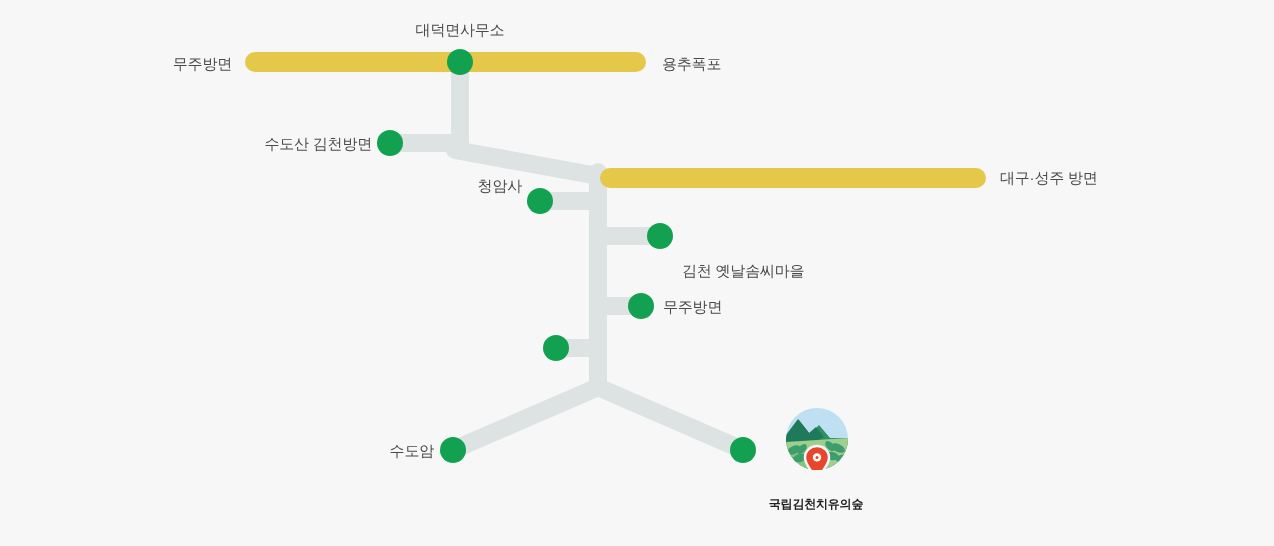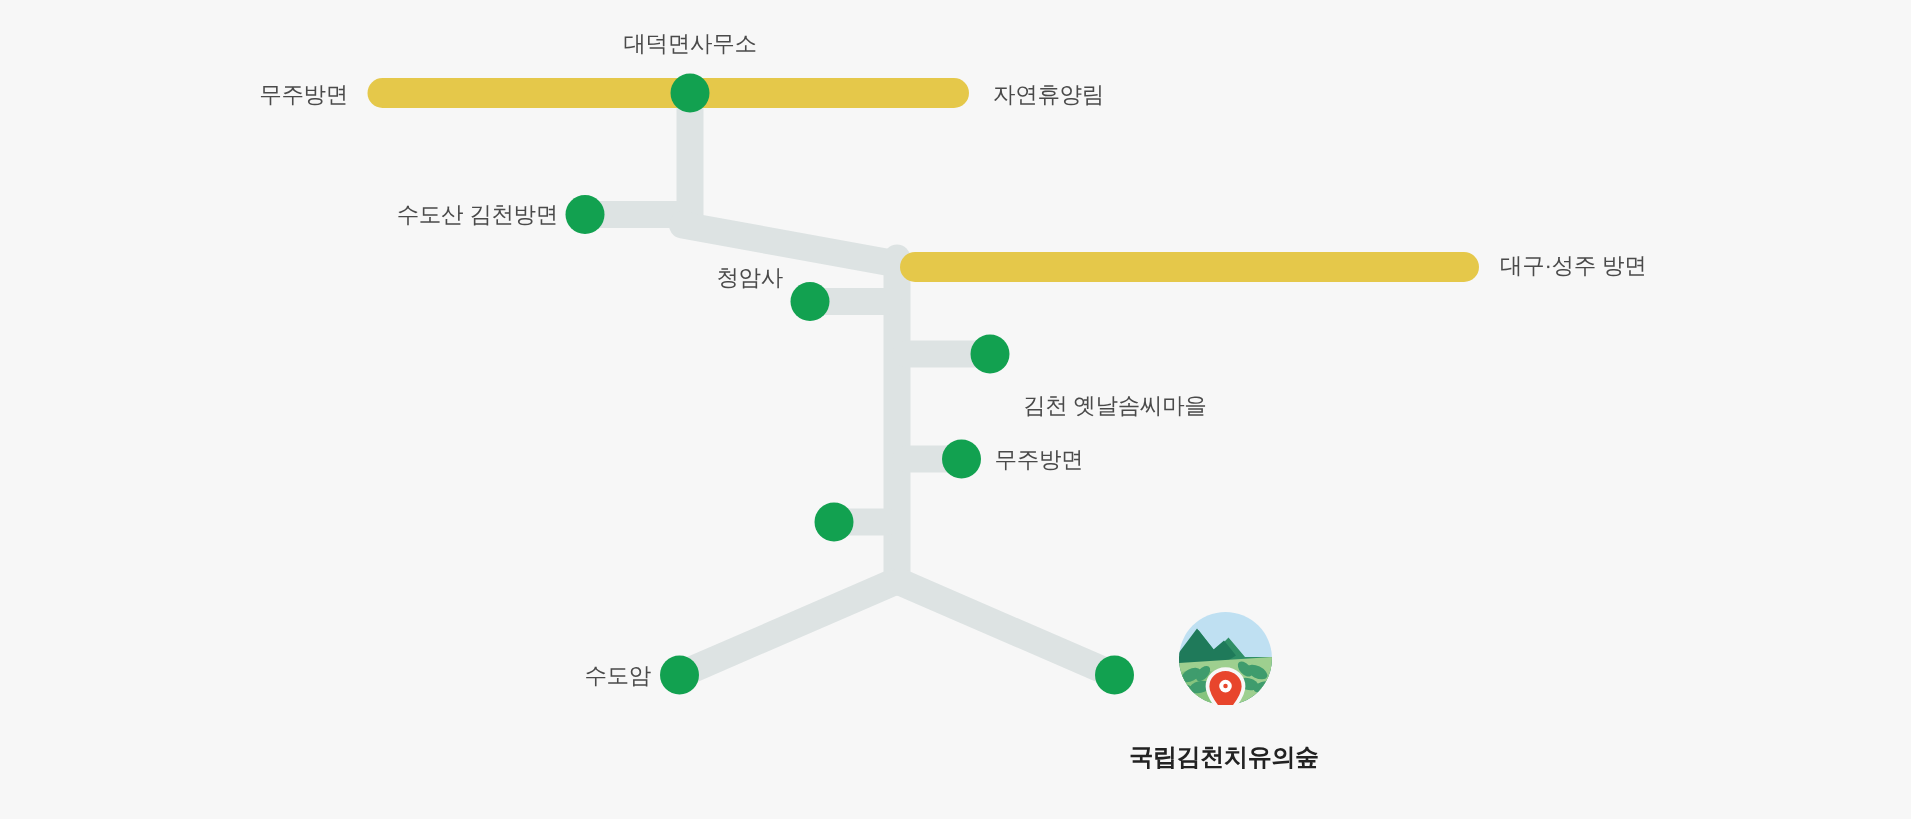--- a/index.html
+++ b/index.html
@@ -37,21 +37,21 @@
   }
   .label.right-align {
     text-align: right;
   }
   .label.center-align {
     text-align: center;
   }
   .label.dest {
     color: #222222;
     font-weight: bold;
-    font-size: 16px;
+    font-size: 12px;
   }
   .dest-marker {
     position: absolute;
     width: 62px;
     height: 62px;
   }
 </style>
 </head>
 <body>
 
@@ -94,21 +94,21 @@
       <circle cx="660" cy="236" r="13"></circle>
       <circle cx="641" cy="306" r="13"></circle>
       <circle cx="556" cy="348" r="13"></circle>
       <circle cx="453" cy="450" r="13"></circle>
       <circle cx="743" cy="450" r="13"></circle>
     </g>
   </svg>
 
   <div class="label right-align" style="left:100px; top:56px; width:132px;">무주방면</div>
 
-  <div class="label" style="left:662px; top:56px;">자연휴양림</div>
+  <div class="label" style="left:662px; top:56px;">용추폭포</div>
 
   <div class="label" style="left:1000px; top:170px;">대구·성주 방면</div>
 
   <div class="label center-align" style="left:380px; top:22px; width:160px;">대덕면사무소</div>
 
   <div class="label right-align" style="left:200px; top:136px; width:172px;">수도산 김천방면</div>
 
   <div class="label right-align" style="left:400px; top:178px; width:122px;">청암사</div>
 
   <div class="label" style="left:682px; top:229px;margin-top:34px;">김천 옛날솜씨마을</div>

